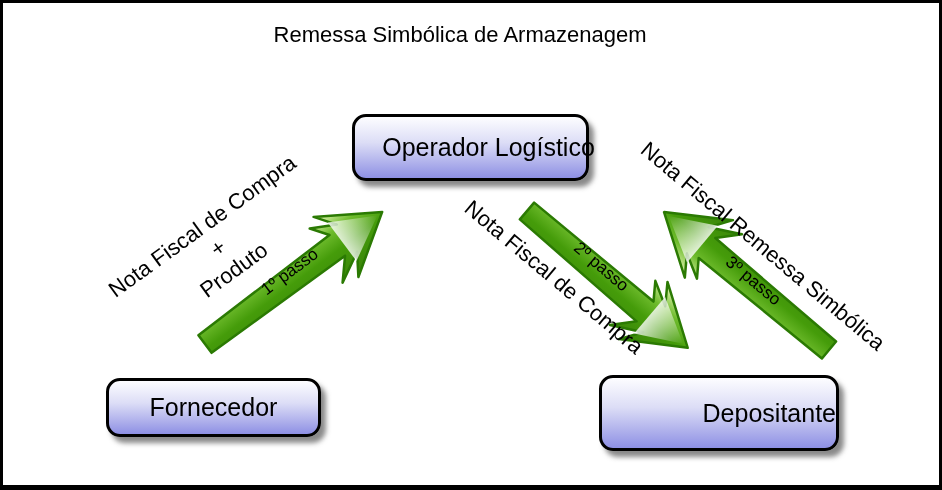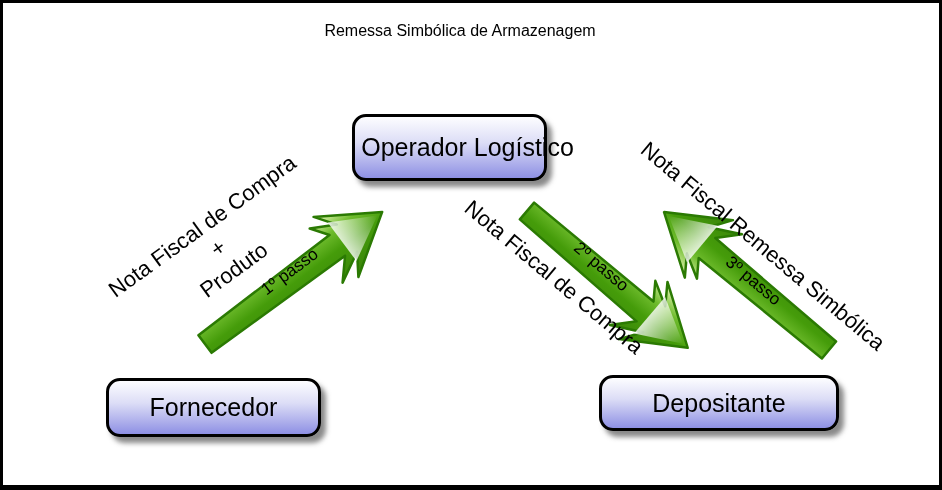--- a/index.html
+++ b/index.html
@@ -6,33 +6,33 @@
   .canvas {
     position:relative; width:942px; height:490px; background:#ffffff;
     font-family:"Liberation Sans", sans-serif; overflow:hidden;
   }
   .frame {
     position:absolute; inset:0; border:3px solid #000; border-bottom-width:5px;
     pointer-events:none; box-sizing:border-box;
   }
   .title {
     position:absolute; left:460px; top:22px; transform:translateX(-50%);
-    font-size:16px; color:#000; white-space:nowrap;
+    font-size:22px; color:#000; white-space:nowrap;
   }
   .node {
     position:absolute; box-sizing:border-box;
     border:3px solid #000; border-radius:14px;
     background:linear-gradient(180deg,#fdfdff 0%,#dcddf6 42%,#8e90e4 100%);
     box-shadow:5px 6px 5px rgba(60,60,60,0.6);
     display:flex; align-items:center; justify-content:center;
     font-size:25px; color:#000; white-space:nowrap;
   }
-  .node-operador   { left:352px; top:114px; width:195px; height:67px;padding-left:36px; }
+  .node-operador   { left:352px; top:114px; width:237px; height:67px;padding-left:36px; }
   .node-fornecedor { left:106px; top:378px; width:215px; height:59px; }
-  .node-depositante{ left:599px; top:375px; width:240px; height:56px; }
+  .node-depositante{ left:599px; top:375px; width:240px; height:76px;justify-content:flex-end; }
   .arrows { position:absolute; left:0; top:0; }
   .steplabel {
     position:absolute; font-size:17px; color:#000; white-space:nowrap;
   }
   .step1 { left:290px; top:272px; transform:translate(-50%,-50%) rotate(-36.7deg); }
   .step2 { left:601px; top:267px; transform:translate(-50%,-50%) rotate(40.4deg); }
   .step3 { left:753px; top:281px; transform:translate(-50%,-50%) rotate(40deg); }
   .edgelabel {
     position:absolute; font-size:22px; color:#000; white-space:nowrap;
     text-align:center; line-height:27px;

